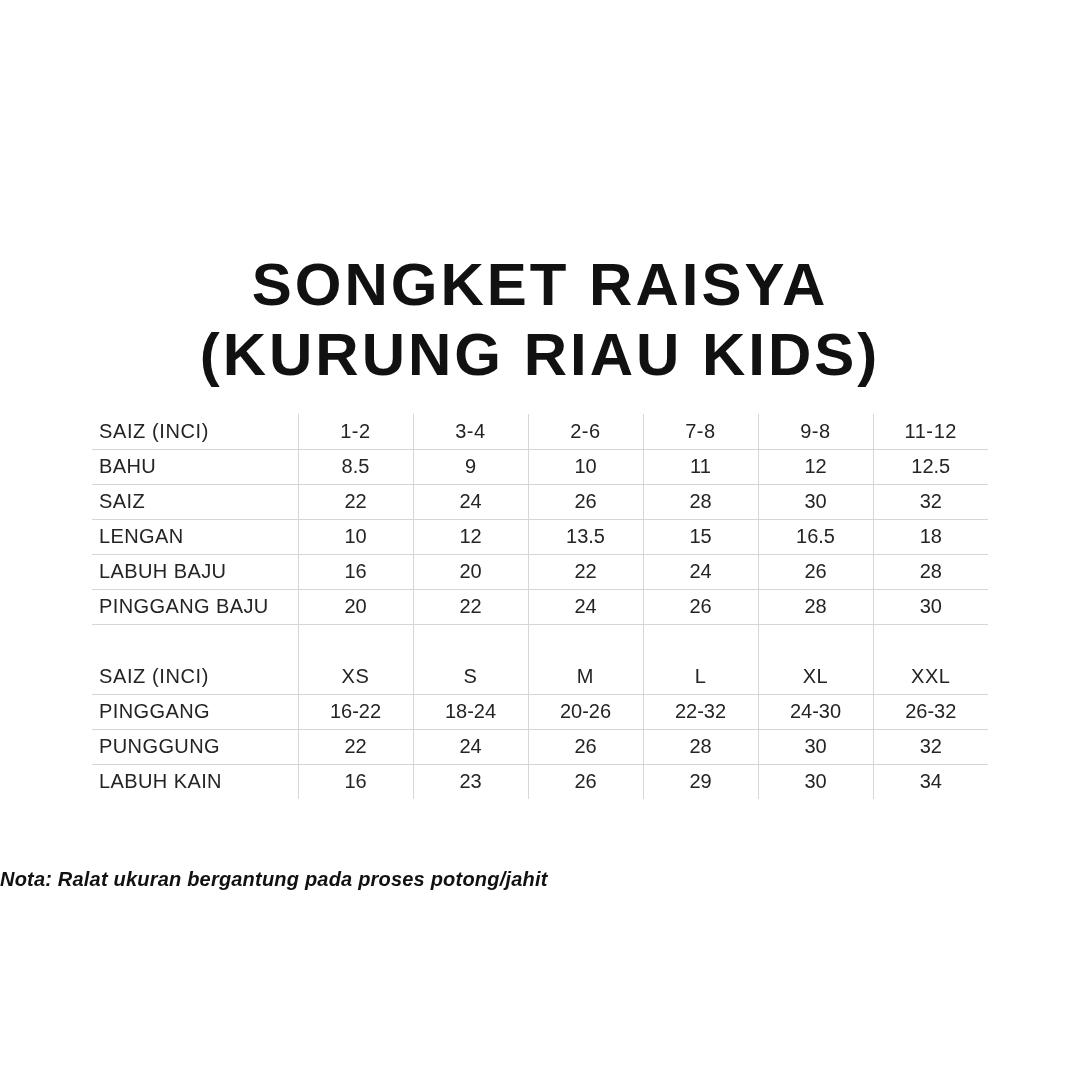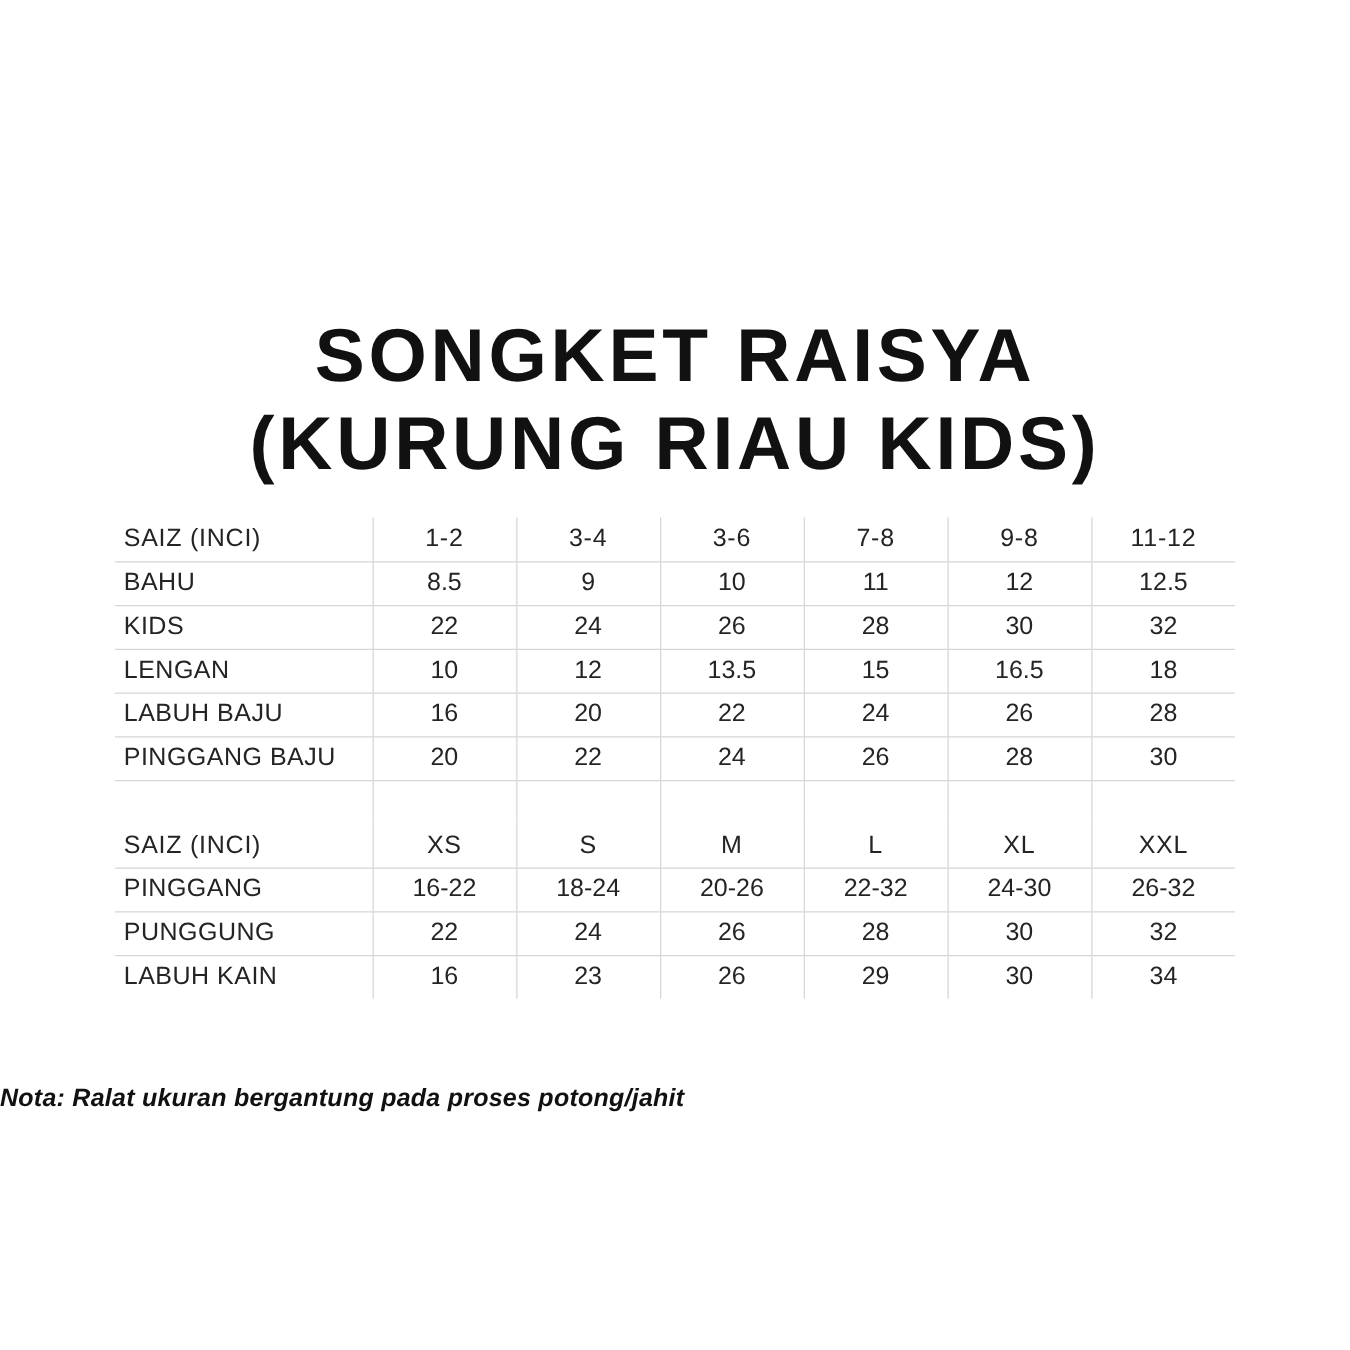--- a/index.html
+++ b/index.html
@@ -115,36 +115,36 @@
           <col class="c-val">
           <col class="c-val">
           <col class="c-val">
           <col class="c-val">
       </colgroup>
       <tbody>
         <tr class="head-row">
           <td class="row-label">SAIZ (INCI)</td>
           <td>1-2</td>
           <td>3-4</td>
-          <td>3-6</td>
+          <td>2-6</td>
           <td>7-8</td>
           <td>9-8</td>
           <td>11-12</td>
         </tr>
         <tr>
           <td class="row-label">BAHU</td>
           <td>8.5</td>
           <td>9</td>
           <td>10</td>
           <td>11</td>
           <td>12</td>
           <td>12.5</td>
         </tr>
         <tr>
-          <td class="row-label">KIDS</td>
+          <td class="row-label">SAIZ</td>
           <td>22</td>
           <td>24</td>
           <td>26</td>
           <td>28</td>
           <td>30</td>
           <td>32</td>
         </tr>
         <tr>
           <td class="row-label">LENGAN</td>
           <td>10</td>

